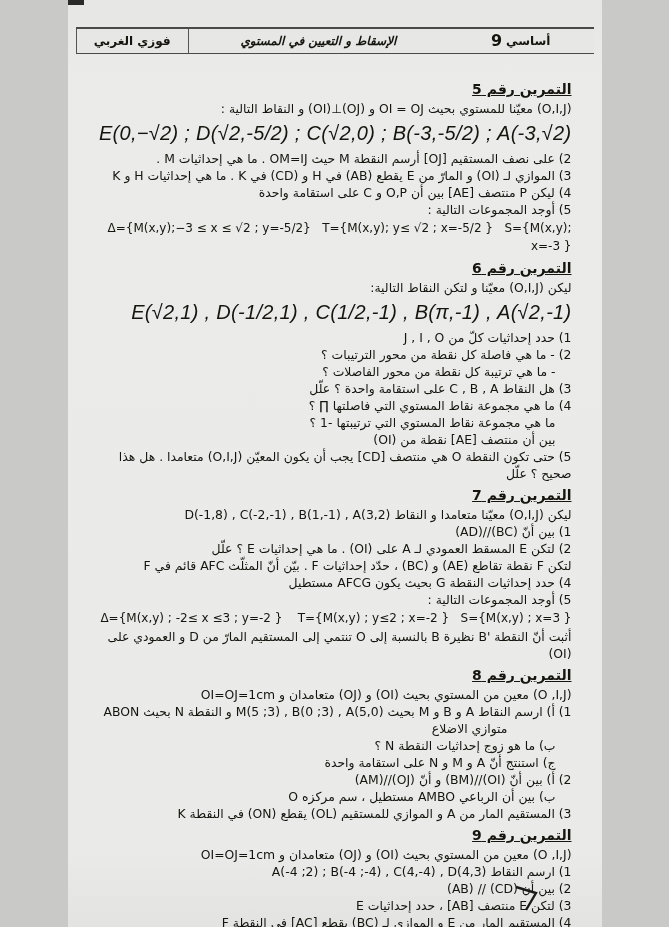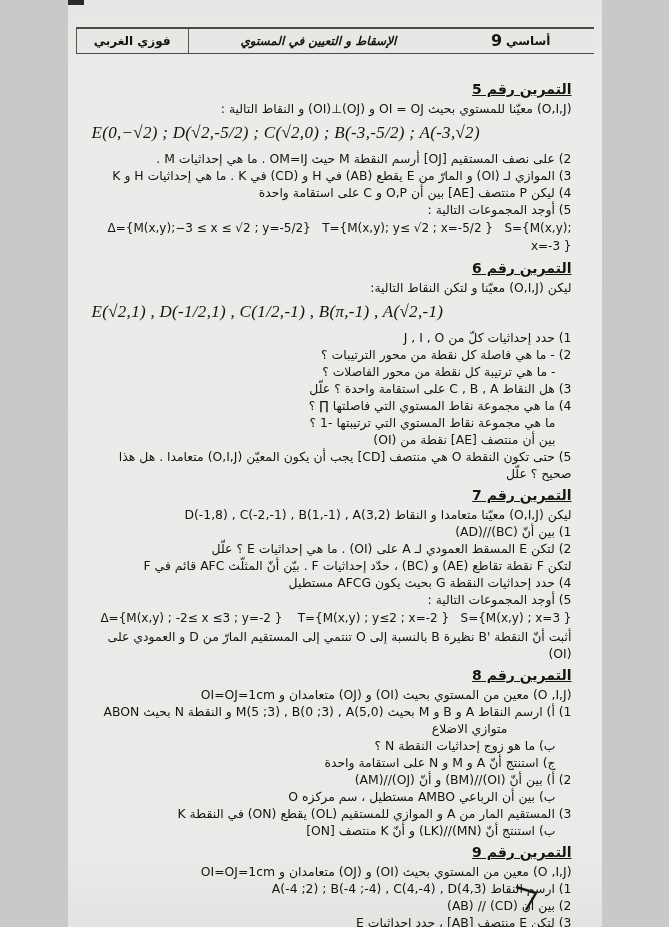--- a/index.html
+++ b/index.html
@@ -42,23 +42,23 @@
     font-size:14px;margin:5px 0 3px 0;
   }
   .r{
     direction:rtl;text-align:right;unicode-bidi:plaintext;
     font-size:12.4px;line-height:17px;
   }
   .r{unicode-bidi:normal;}
   .i1{padding-right:16px;}
   .i2{padding-right:64px;}
   .m{
-    direction:ltr;text-align:left;
-    font-family:Liberation Serif, serif;font-style:italic;
-    font-size:17px;line-height:26px;margin:3px 0 4px 0;
+    direction:ltr;text-align:right;
+    font-family:Liberation Sans, sans-serif;font-style:italic;
+    font-size:20px;line-height:26px;margin:3px 0 4px 0;
     letter-spacing:.3px;
   }
   .s{
     direction:ltr;text-align:right;
     font-size:12px;line-height:18px;margin:1px 0;
     font-family:"DejaVu Sans", sans-serif;
   }
   .corner{position:absolute;right:62px;bottom:14px;width:26px;height:30px;}
   .corner svg{width:100%;height:100%;}
 </style>
@@ -120,21 +120,20 @@
     <section class="sec">
       <div class="t">التمرين رقم 8</div>
       <div class="r">‎(O ,I,J)‎ معين من المستوي بحيث ‎(OI)‎ و ‎(OJ)‎ متعامدان و OI=OJ=1cm</div>
       <div class="r">1) أ) ارسم النقاط A و B و M بحيث ‎M(5 ;3) , B(0 ;3) , A(5,0)‎ و النقطة N بحيث ABON</div>
       <div class="r i2">متوازي الاضلاع</div>
       <div class="r i1">ب) ما هو زوج إحداثيات النقطة N ؟</div>
       <div class="r i1">ج) استنتج أنّ A و M و N على استقامة واحدة</div>
       <div class="r">2) أ) بين أنّ ‎(BM)//(OI)‎ و أنّ ‎(AM)//(OJ)‎</div>
       <div class="r i1">ب) بين أن الرباعي AMBO مستطيل ، سم مركزه O</div>
       <div class="r">3) المستقيم المار من A و الموازي للمستقيم ‎(OL)‎ يقطع ‎(ON)‎ في النقطة K</div>
-      <div class="r i1">ب) استنتج أنّ ‎(LK)//(MN)‎ و أنّ K منتصف ‎[ON]‎</div>
     </section>
 
     <section class="sec">
       <div class="t">التمرين رقم 9</div>
       <div class="r">‎(O ,I,J)‎ معين من المستوي بحيث ‎(OI)‎ و ‎(OJ)‎ متعامدان و OI=OJ=1cm</div>
       <div class="r">1) ارسم النقاط ‎A(-4 ;2) ; B(-4 ;-4) , C(4,-4) , D(4,3)‎</div>
       <div class="r">2) بين أن ‎(AB) // (CD)‎</div>
       <div class="r">3) لتكن E منتصف ‎[AB]‎ ، حدد إحداثيات E</div>
       <div class="r">4) المستقيم المار من E و الموازي لـ ‎(BC)‎ يقطع ‎[AC]‎ في النقطة F</div>
     </section>

